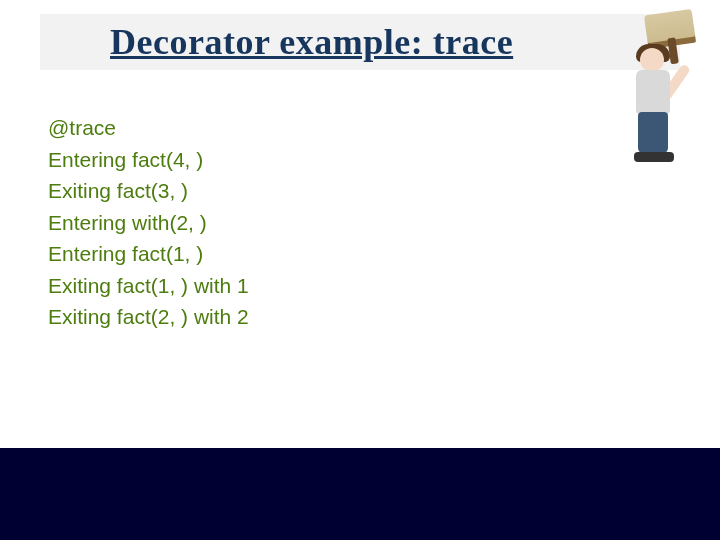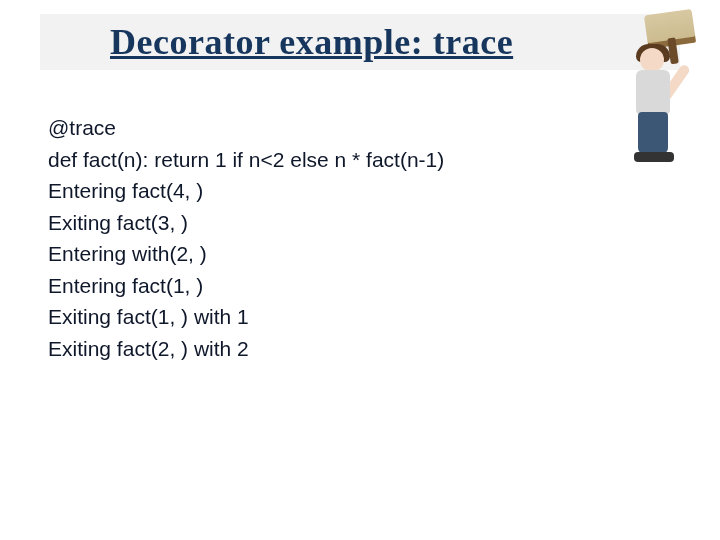--- a/index.html
+++ b/index.html
@@ -7,21 +7,21 @@
     padding: 0;
     width: 720px;
     height: 540px;
     background: #000033;
     font-family: Arial, Helvetica, sans-serif;
     overflow: hidden;
   }
   .slide {
     position: relative;
     width: 720px;
-    height: 540px;
+    height: 448px;
     background: #ffffff;
   }
   .title-bar {
     position: absolute;
     top: 14px;
     left: 40px;
     width: 640px;
     height: 56px;
     background: #f2f2f2;
     display: flex;
@@ -35,21 +35,21 @@
     font-weight: bold;
     color: #17365d;
     text-decoration: underline;
     letter-spacing: 0.5px;
   }
   .body-area {
     position: absolute;
     top: 112px;
     left: 48px;
     width: 560px;
-    color: #0f172a;
+    color: #4d7c0f;
     font-size: 21px;
     line-height: 1.5;
   }
   .code-line {
     white-space: pre;
   }
   .decor-image {
     position: absolute;
     top: 12px;
     right: 22px;
@@ -156,21 +156,20 @@
       <div class="hair"></div>
       <div class="head"></div>
       <div class="torso"></div>
       <div class="legs"></div>
       <div class="feet"></div>
     </div>
   </div>
 
   <div class="body-area">
     <div class="code-line">@trace</div>
-    <div class="code-line">def fact(n): return 1 if n&lt;2 else n * fact(n-1)</div>
     <div class="code-line">Entering fact(4, )</div>
     <div class="code-line">Exiting fact(3, )</div>
     <div class="code-line">Entering with(2, )</div>
     <div class="code-line">Entering fact(1, )</div>
     <div class="code-line">Exiting fact(1, ) with 1</div>
     <div class="code-line">Exiting fact(2, ) with 2</div>
   </div>
 
 </div>
 

